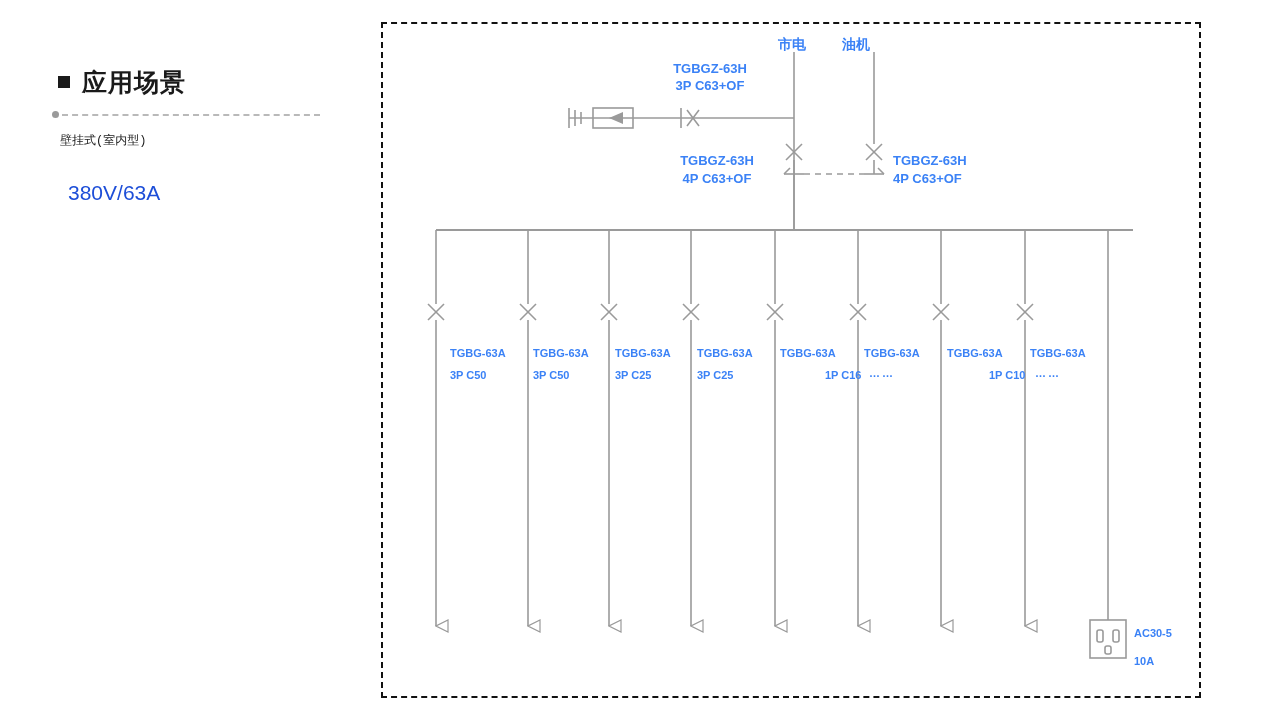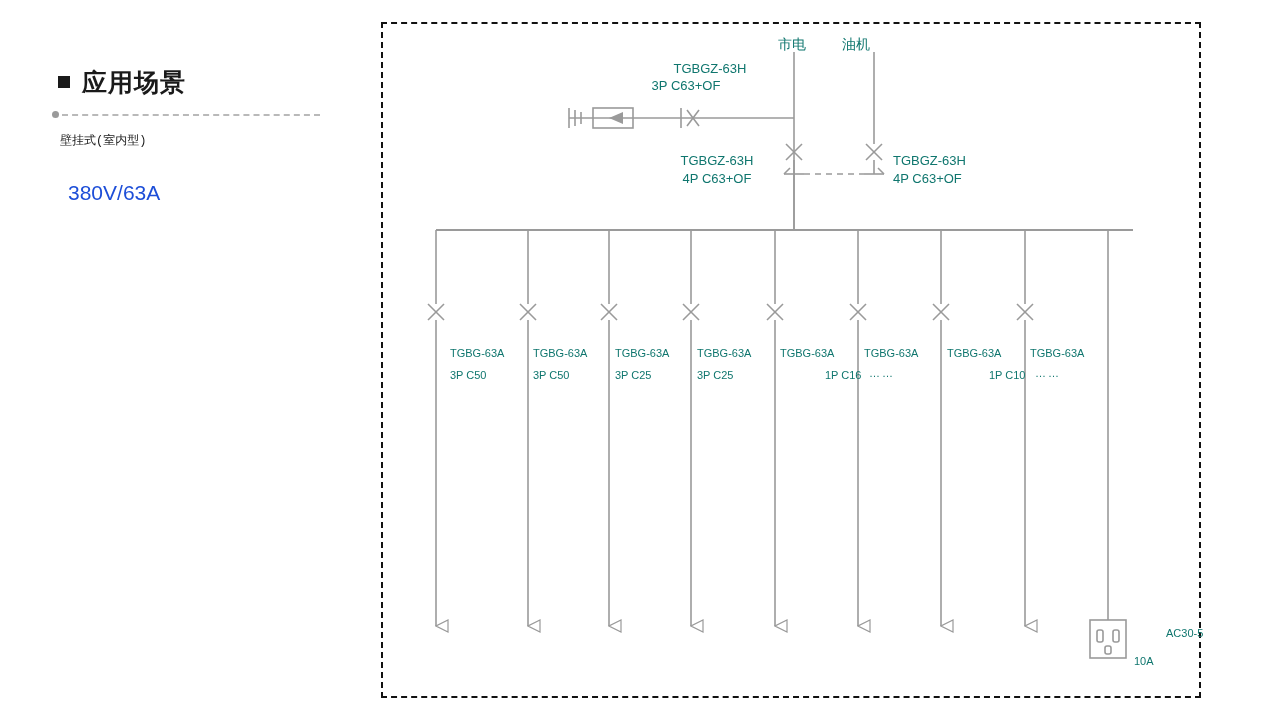--- a/index.html
+++ b/index.html
@@ -105,23 +105,24 @@
     left: 381px;
     top: 22px;
     width: 820px;
     height: 676px;
   }
 
   
   .lbl {
     position: absolute;
     font-size: 13px;
-    color: #0f766e;
+    color: #3b82f6;
     line-height: 17px;
     white-space: nowrap;
+    font-weight: bold;
   }
   .lbl.cn {
     font-size: 14px;
   }
   .lbl.center {
     text-align: center;
   }
   .lbl.small {
     font-size: 11px;
   }
@@ -236,21 +237,21 @@
       <rect x="716" y="608" width="6" height="12" rx="2"></rect>
       <rect x="732" y="608" width="6" height="12" rx="2"></rect>
       <rect x="724" y="624" width="6" height="8" rx="2"></rect>
     </g>
   </svg>
 
   <div class="lbl cn" style="left:778px; top:36px;">市电</div>
   <div class="lbl cn" style="left:842px; top:36px;">油机</div>
 
   <div class="lbl center" style="left:650px; top:60px; width:120px;">TGBGZ-63H</div>
-  <div class="lbl center" style="left:626px; top:77px; width:120px;">3P C63+OF</div>
+  <div class="lbl center" style="left:650px; top:77px; width:120px;">3P C63+OF</div>
 
   <div class="lbl center" style="left:662px; top:152px; width:110px;">TGBGZ-63H</div>
   <div class="lbl center" style="left:662px; top:170px; width:110px;">4P C63+OF</div>
 
   <div class="lbl" style="left:893px; top:152px;">TGBGZ-63H</div>
   <div class="lbl" style="left:893px; top:170px;">4P C63+OF</div>
 
   <div class="lbl small" style="left:450px; top:345px;">TGBG-63A</div>
   <div class="lbl small" style="left:450px; top:367px;">3P C50</div>
 
@@ -268,16 +269,16 @@
 
   <div class="lbl small" style="left:864px; top:345px;">TGBG-63A</div>
   <div class="lbl small" style="left:869px; top:365px; letter-spacing:2px;">……</div>
 
   <div class="lbl small" style="left:947px; top:345px;">TGBG-63A</div>
   <div class="lbl small" style="left:947px; top:367px;margin-left:42px;">1P C10</div>
 
   <div class="lbl small" style="left:1030px; top:345px;">TGBG-63A</div>
   <div class="lbl small" style="left:1035px; top:365px; letter-spacing:2px;">……</div>
 
-  <div class="lbl small" style="left:1166px; top:625px;">AC30-5</div>
+  <div class="lbl small" style="left:1134px; top:625px;">AC30-5</div>
   <div class="lbl small" style="left:1134px; top:642px;margin-top:11px;">10A</div>
 
 </div>
 
 </body></html>

